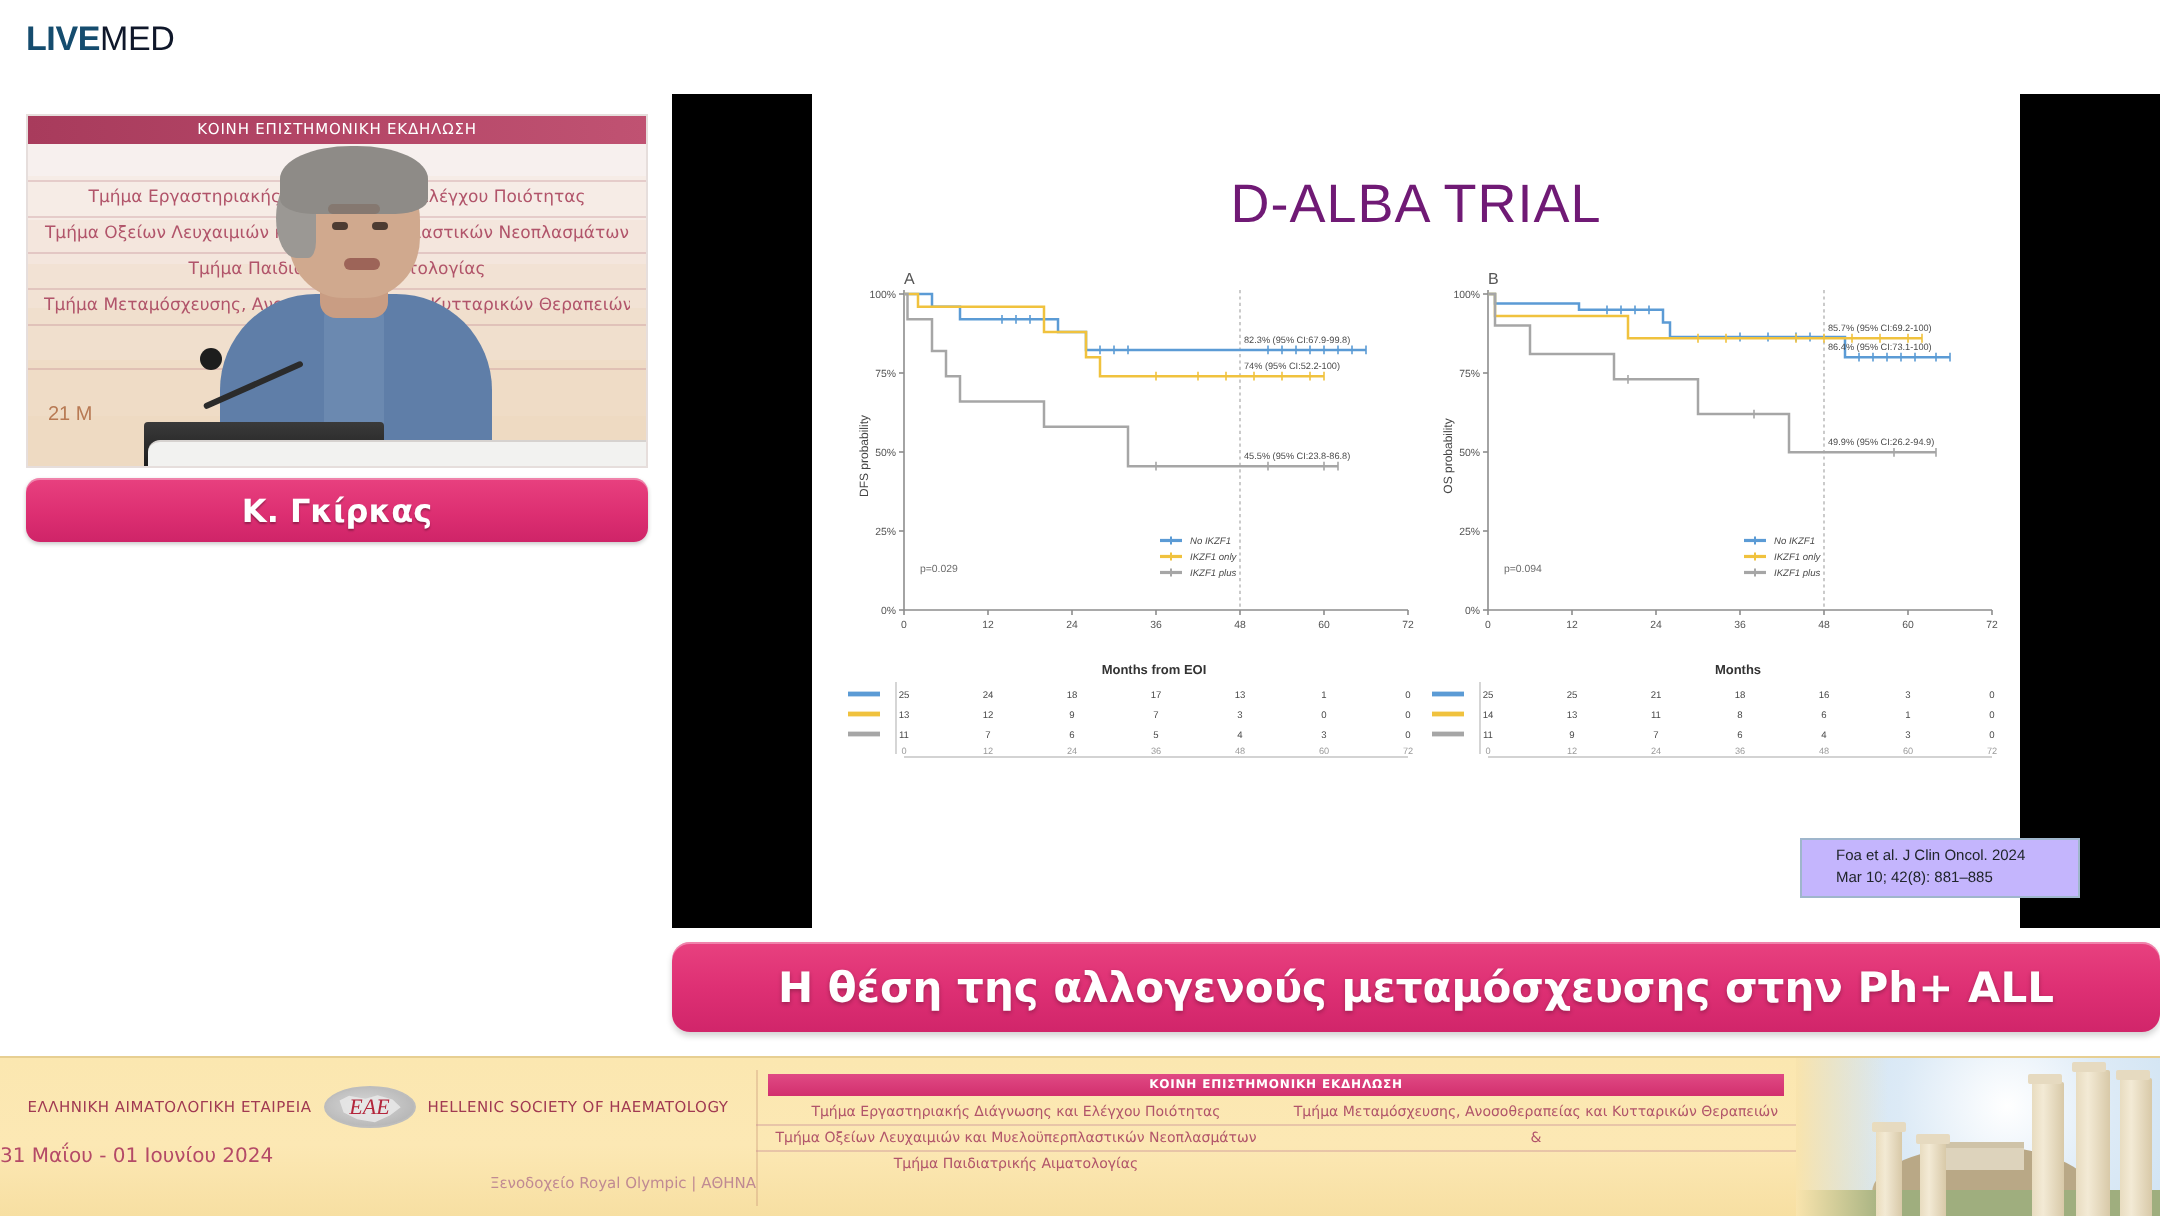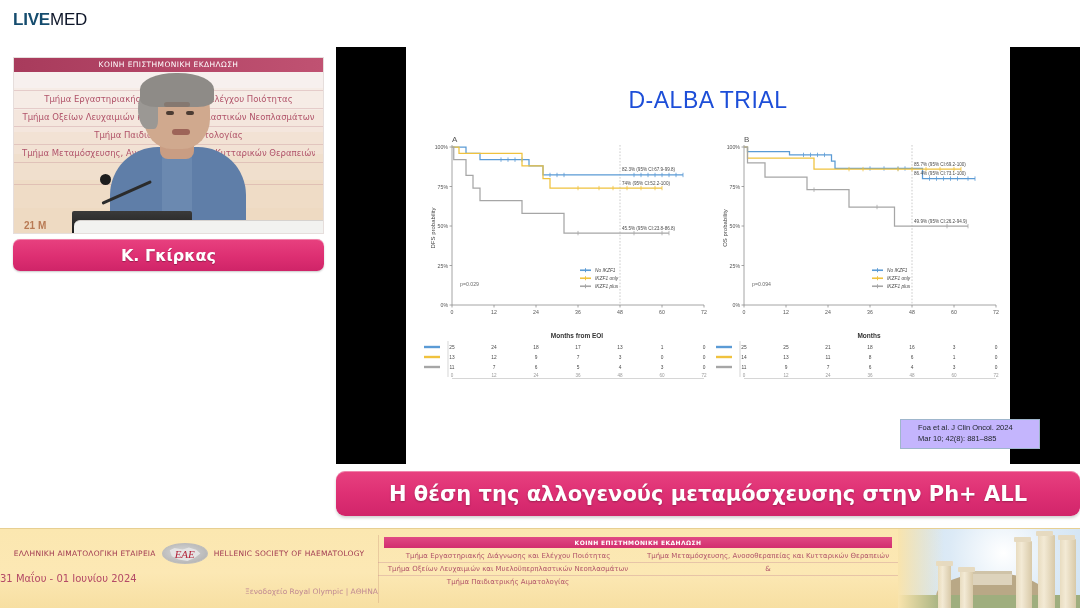--- a/index.html
+++ b/index.html
@@ -50,21 +50,21 @@
     font-size: 7.5px; letter-spacing: 0.4px; line-height: 14px;
     font-family: "DejaVu Sans", sans-serif;
   }
   .bd-line {
     position: absolute; left: 8px; right: 8px;
     text-align: center; color: #b1546a; font-size: 8.5px;
     font-family: "DejaVu Sans", sans-serif; white-space: nowrap;
     overflow: hidden; text-overflow: clip;
   }
   .bd-rule { position: absolute; left: 0; right: 0; height: 1px; background: rgba(190,130,140,0.30); }
-  .bd-num { position: absolute; left: 10px; bottom: 2px; color: #b87a54; font-size: 10px; font-weight: bold; }
+  .bd-num { position: absolute; left: 10px; bottom: 20px; color: #b87a54; font-size: 10px; font-weight: normal; }
 
   
   .person { position: absolute; left: 96px; bottom: 0; width: 136px; height: 150px; }
   .p-torso {
     position: absolute; left: 0; bottom: 0; width: 136px; height: 86px;
     background: #5f7ea8; border-radius: 48px 48px 0 0;
   }
   .p-torso:before {
     content:""; position:absolute; left: 52px; top: 4px; width: 30px; height: 82px;
     background: #6b89b0; border-radius: 8px;
@@ -126,21 +126,21 @@
   .stage {
     position: absolute; left: 336px; top: 47px; width: 744px; height: 417px;
     background: #000000; overflow: hidden;
   }
   .slide {
     position: absolute; left: 70px; top: 0; width: 604px; height: 417px;
     background: #ffffff;
   }
   .slide-title {
     position: absolute; top: 40px; left: 0; right: 0; text-align: center;
-    font-size: 23px; color: #1d4ed8; letter-spacing: 0.5px;
+    font-size: 27px; color: #701a75; letter-spacing: 0.5px;
     font-family: "Liberation Sans", sans-serif; font-weight: 300;
   }
   .figure { position: absolute; left: 0; top: 86px; width: 604px; height: 250px; }
   .panel { position: absolute; top: 0; width: 296px; height: 250px; }
   .panel.a { left: 8px; }
   .panel.b { left: 300px; }
   .panel-letter {
     position: absolute; left: 38px; top: 2px;
     font-size: 8px; color: #555; font-family: "Liberation Sans", sans-serif;
   }

